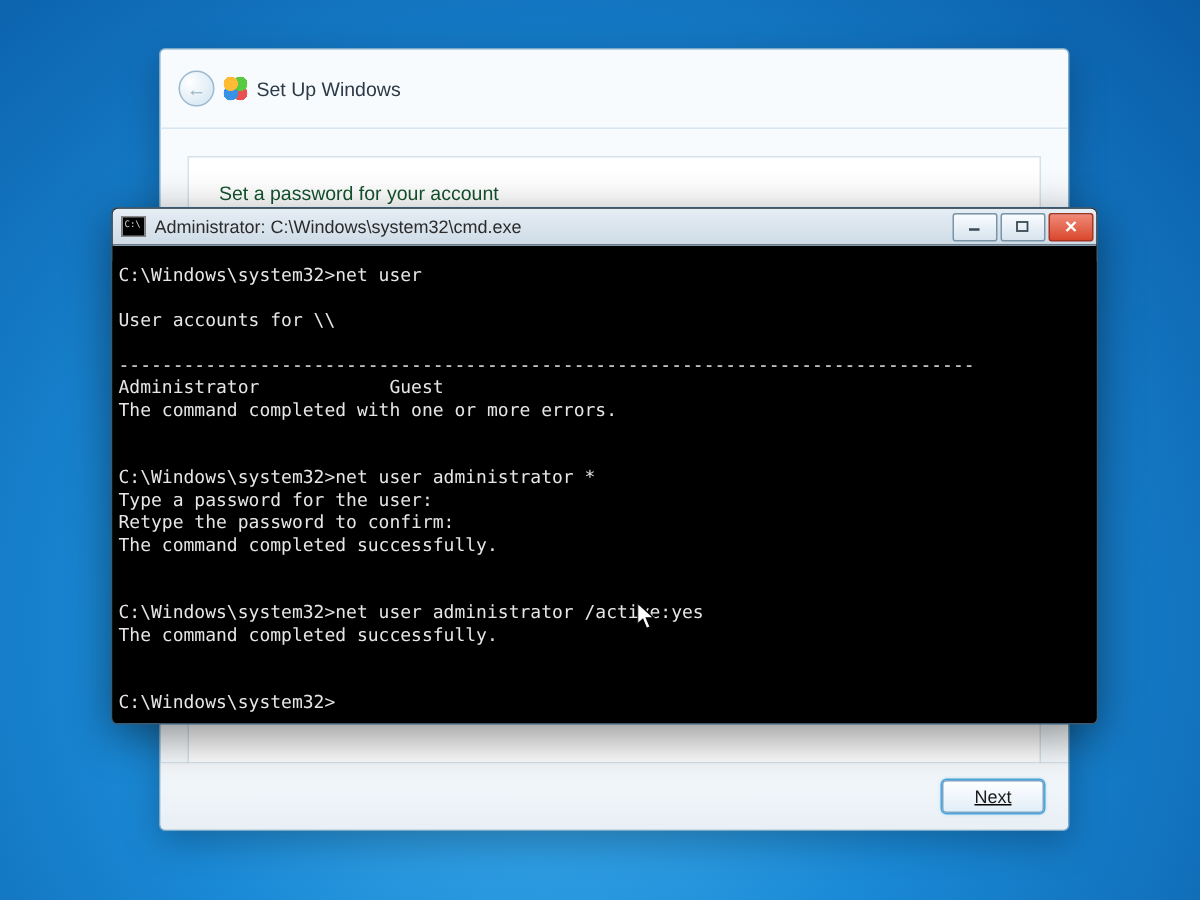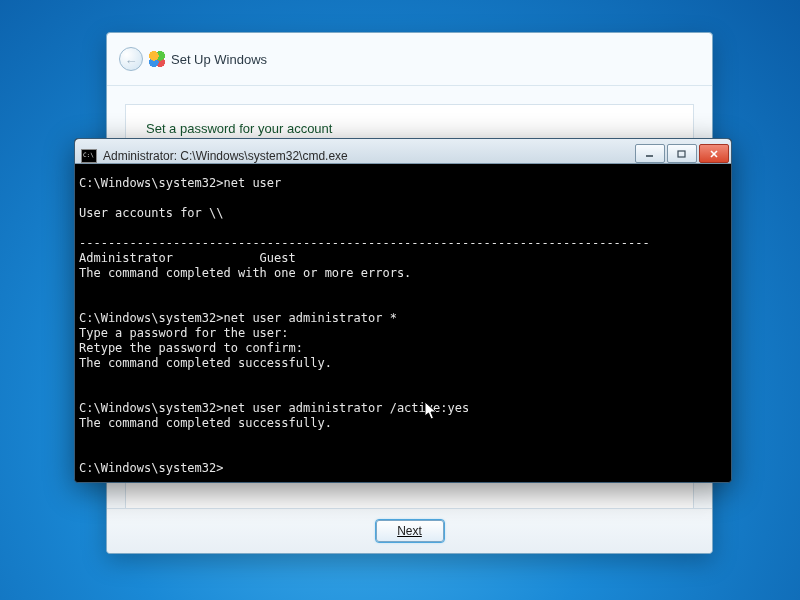--- a/index.html
+++ b/index.html
@@ -46,21 +46,21 @@
     padding: 16px 20px;
     color: #003399;
     font-size: 13px;
   }
   .wizard-footer {
     height: 44px;
     border-top: 1px solid #d5e2ec;
     background: linear-gradient(#f5f9fc,#e8eff5);
     display: flex;
     align-items: center;
-    justify-content: center;
+    justify-content: flex-end;
     padding: 0 16px;
     position: absolute;
     left: 0; right: 0; bottom: 0;
     border-bottom-left-radius: 4px;
     border-bottom-right-radius: 4px;
     text-decoration: underline;
   }
   .next-btn {
     min-width: 68px;
     padding: 3px 14px;
@@ -116,21 +116,21 @@
     box-shadow: 0 8px 30px rgba(0,0,0,0.45);
     background: #000;
     display: flex;
     flex-direction: column;
   }
   .console-titlebar {
     height: 24px;
     background: linear-gradient(#e6eef5,#cedbe6);
     border-bottom: 1px solid #7f99ad;
     display: flex;
-    align-items: flex-end;
+    align-items: center;
     padding: 0 2px 0 6px;
     gap: 6px;
     border-top-left-radius: 4px;
     border-top-right-radius: 4px;
     user-select: none;
   }
   .cmd-icon {
     width: 14px; height: 12px;
     background: #000;
     border: 1px solid #888;

